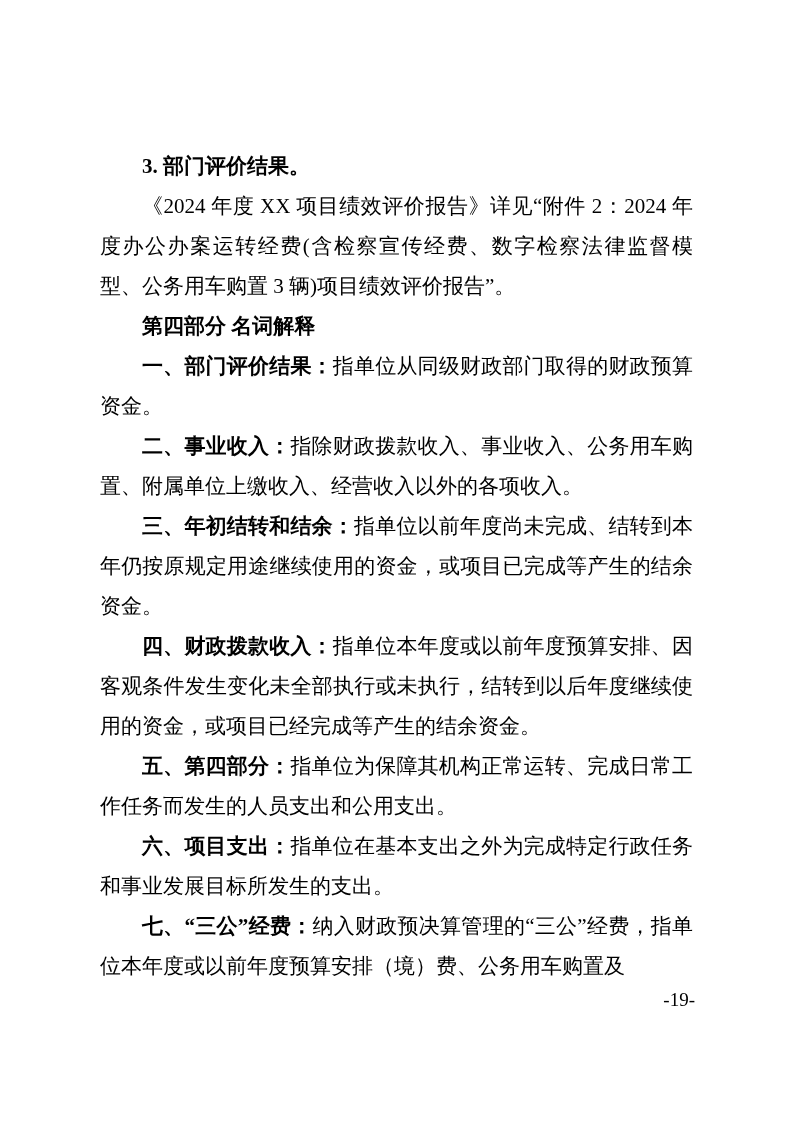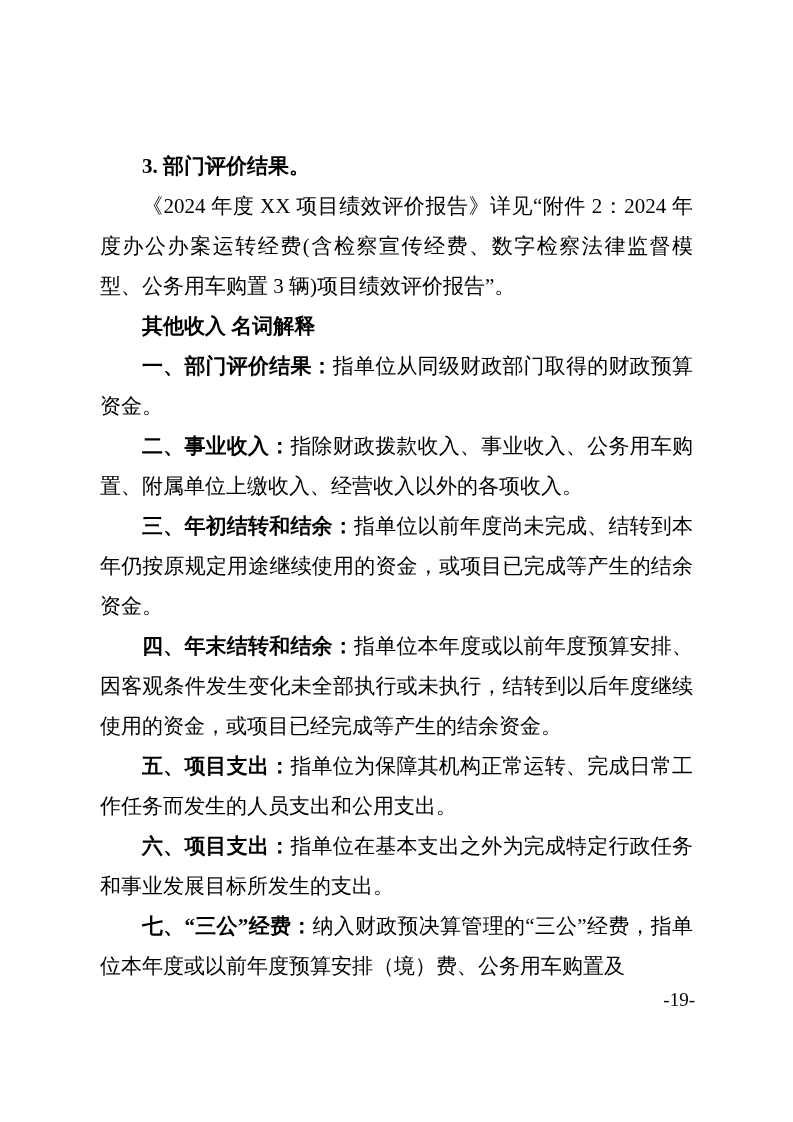--- a/index.html
+++ b/index.html
@@ -41,31 +41,31 @@
 </style>
 </head>
 <body>
 
 <div class="page">
 
   <p class="para bold">3. 部门评价结果。</p>
 
   <p class="para"><span>《2024 年度 XX 项目绩效评价报告》详见“附件 2：2024 年度办公办案运转经费(含检察宣传经费、数字检察法律监督模型、公务用车购置 3 辆)项目绩效评价报告”。</span></p>
 
-  <p class="para bold">其他收入 名词解释</p>
+  <p class="para bold">第四部分 名词解释</p>
 
   <p class="para"><span class="bold">一、部门评价结果：</span><span>指单位从同级财政部门取得的财政预算资金。</span></p>
 
   <p class="para"><span class="bold">二、事业收入：</span><span>指除财政拨款收入、事业收入、公务用车购置、附属单位上缴收入、经营收入以外的各项收入。</span></p>
 
   <p class="para"><span class="bold">三、年初结转和结余：</span><span>指单位以前年度尚未完成、结转到本年仍按原规定用途继续使用的资金，或项目已完成等产生的结余资金。</span></p>
 
-  <p class="para"><span class="bold">四、年末结转和结余：</span><span>指单位本年度或以前年度预算安排、因客观条件发生变化未全部执行或未执行，结转到以后年度继续使用的资金，或项目已经完成等产生的结余资金。</span></p>
+  <p class="para"><span class="bold">四、财政拨款收入：</span><span>指单位本年度或以前年度预算安排、因客观条件发生变化未全部执行或未执行，结转到以后年度继续使用的资金，或项目已经完成等产生的结余资金。</span></p>
 
-  <p class="para"><span class="bold">五、项目支出：</span><span>指单位为保障其机构正常运转、完成日常工作任务而发生的人员支出和公用支出。</span></p>
+  <p class="para"><span class="bold">五、第四部分：</span><span>指单位为保障其机构正常运转、完成日常工作任务而发生的人员支出和公用支出。</span></p>
 
   <p class="para"><span class="bold">六、项目支出：</span><span>指单位在基本支出之外为完成特定行政任务和事业发展目标所发生的支出。</span></p>
 
   <p class="para"><span class="bold">七、“三公”经费：</span><span>纳入财政预决算管理的“三公”经费，指单位本年度或以前年度预算安排（境）费、公务用车购置及</span></p>
 
   <div class="page-number">-19-</div>
 
 </div>
 
 </body></html>

